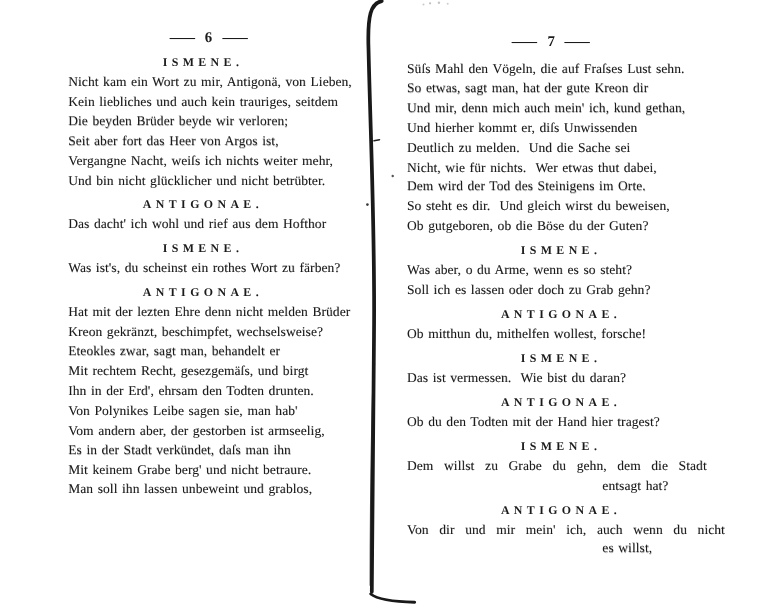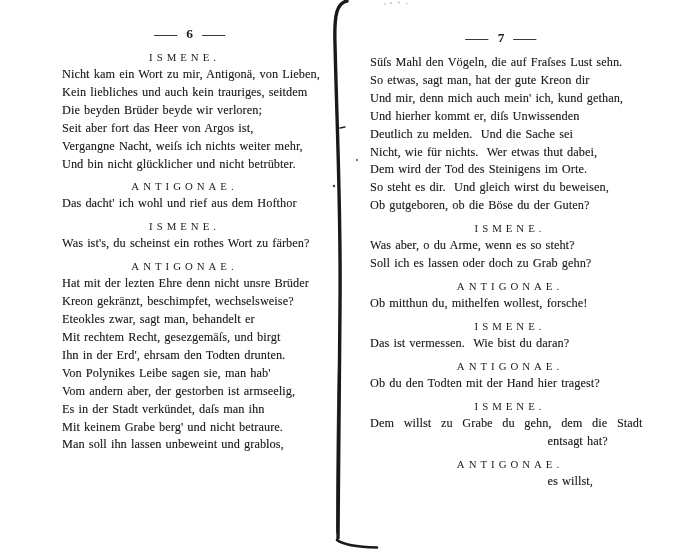--- a/index.html
+++ b/index.html
@@ -29,21 +29,21 @@
   .page.right .page-header { margin-right: 58px; }
   .page-header .dash {
     display: inline-block;
     transform: scaleX(1.7);
     margin: 0 14px;
   }
 
   .speaker {
     text-align: center;
     font-size: 10.8px;
-    font-weight: normal;
+    font-weight: bold;
     letter-spacing: 4px;
     line-height: 14px;
     margin: 6px 40px 2px 0;
     white-space: nowrap;
   }
 
   .verse-line {
     font-size: 12.2px;
     font-weight: normal;
     line-height: 17.9px;
@@ -76,21 +76,21 @@
         <div class="verse-line">Kein liebliches und auch kein trauriges, seitdem</div>
         <div class="verse-line">Die beyden Brüder beyde wir verloren;</div>
         <div class="verse-line">Seit aber fort das Heer von Argos ist,</div>
         <div class="verse-line">Vergangne Nacht, weiſs ich nichts weiter mehr,</div>
         <div class="verse-line">Und bin nicht glücklicher und nicht betrübter.</div>
         <div class="speaker">ANTIGONAE.</div>
         <div class="verse-line">Das dacht' ich wohl und rief aus dem Hofthor</div>
         <div class="speaker">ISMENE.</div>
         <div class="verse-line">Was ist's, du scheinst ein rothes Wort zu färben?</div>
         <div class="speaker">ANTIGONAE.</div>
-        <div class="verse-line">Hat mit der lezten Ehre denn nicht unsre Brüder</div>
+        <div class="verse-line">Hat mit der lezten Ehre denn nicht melden Brüder</div>
         <div class="verse-line">Kreon gekränzt, beschimpfet, wechselsweise?</div>
         <div class="verse-line">Eteokles zwar, sagt man, behandelt er</div>
         <div class="verse-line">Mit rechtem Recht, gesezgemäſs, und birgt</div>
         <div class="verse-line">Ihn in der Erd', ehrsam den Todten drunten.</div>
         <div class="verse-line">Von Polynikes Leibe sagen sie, man hab'</div>
         <div class="verse-line">Vom andern aber, der gestorben ist armseelig,</div>
         <div class="verse-line">Es in der Stadt verkündet, daſs man ihn</div>
         <div class="verse-line">Mit keinem Grabe berg' und nicht betraure.</div>
         <div class="verse-line">Man soll ihn lassen unbeweint und grablos,</div>
       </div>
@@ -116,20 +116,21 @@
         <div class="speaker">ANTIGONAE.</div>
         <div class="verse-line">Ob mitthun du, mithelfen wollest, forsche!</div>
         <div class="speaker">ISMENE.</div>
         <div class="verse-line">Das ist vermessen.&nbsp;&nbsp;Wie bist du daran?</div>
         <div class="speaker">ANTIGONAE.</div>
         <div class="verse-line">Ob du den Todten mit der Hand hier tragest?</div>
         <div class="speaker">ISMENE.</div>
         <div class="verse-line wide">Dem willst zu Grabe du gehn, dem die Stadt</div>
         <div class="verse-line indent">entsagt hat?</div>
         <div class="speaker">ANTIGONAE.</div>
+        <div class="verse-line wide">Von dir und mir mein' ich, auch wenn du nicht</div>
         <div class="verse-line indent">es willst,</div>
       </div>
   </section>
 
   <svg class="gutter-svg" width="698" height="552" viewBox="0 0 698 552" aria-hidden="true">
 
     <path d="M347,1 C337,3 334,14 335,44 C337,130 341,210 340,305 C339,400 338,478 338,538" fill="none" stroke="#191919" stroke-width="3.4" stroke-linecap="round"></path>
 
     <path d="M340,330 C338,390 337,460 337,532" fill="none" stroke="#191919" stroke-width="2" stroke-linecap="round" opacity="0.8"></path>
 

